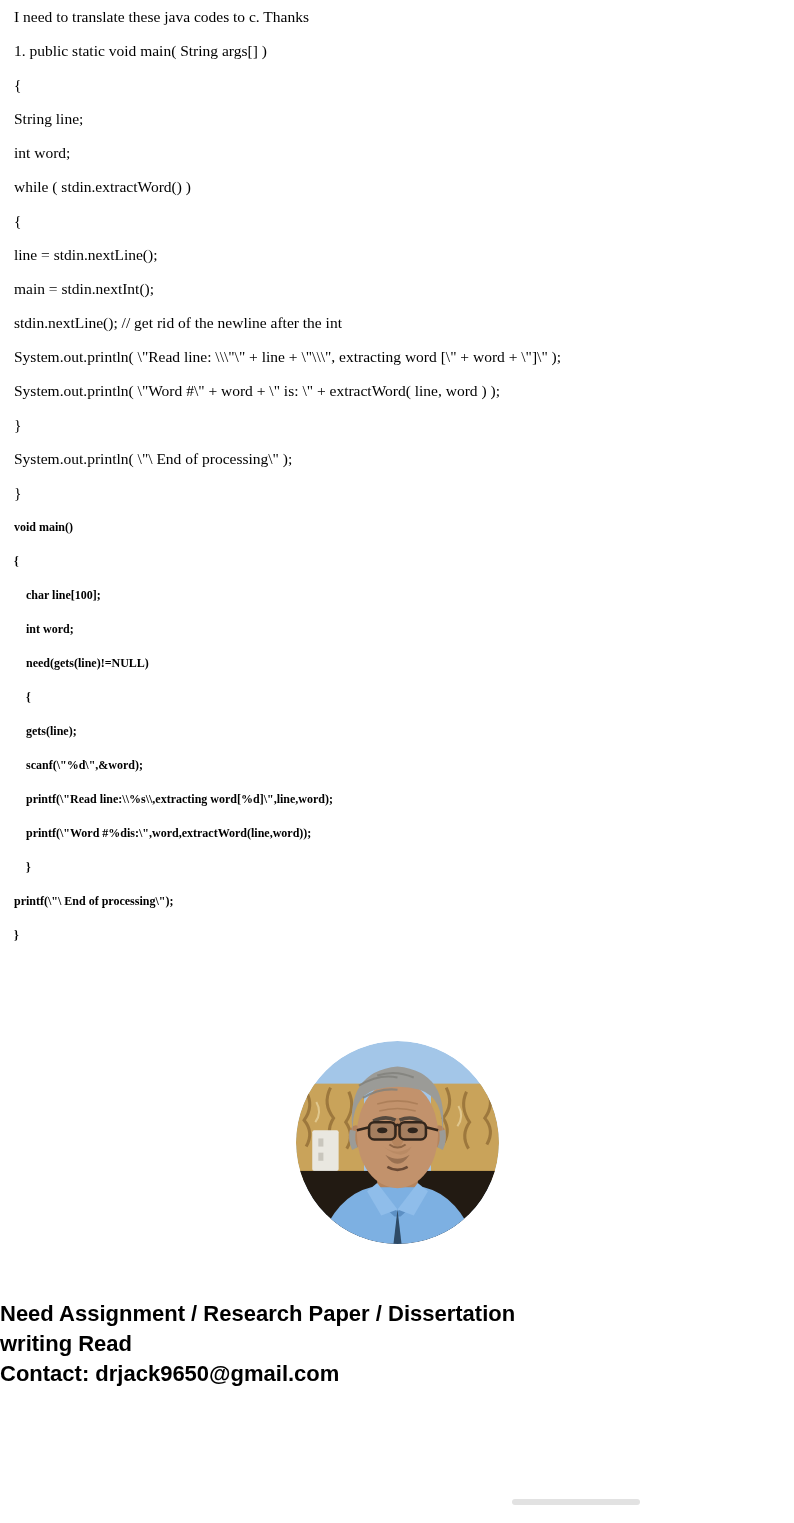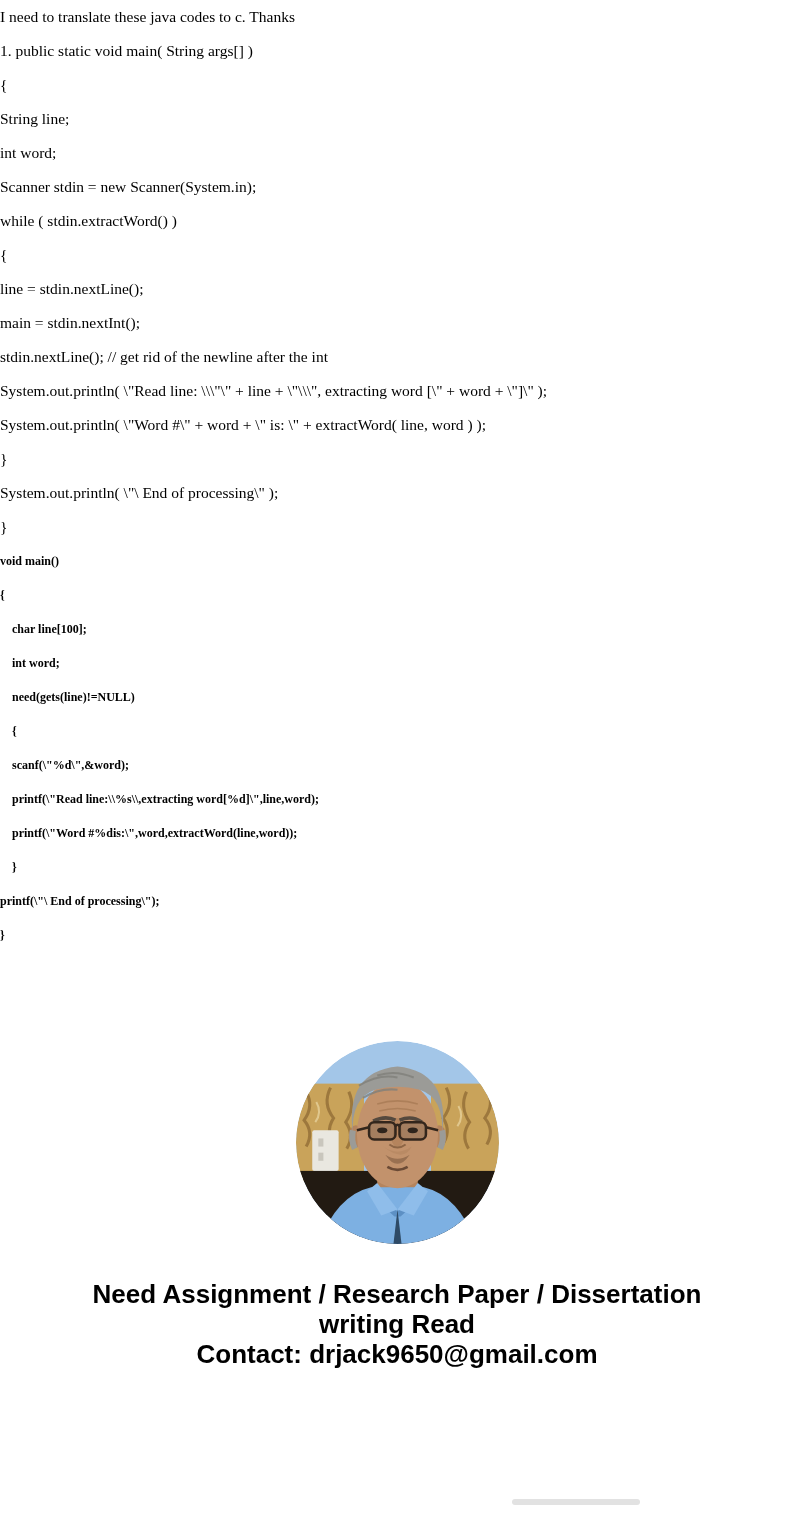--- a/index.html
+++ b/index.html
@@ -10,21 +10,21 @@
   }
   .page {
     position: relative;
     width: 794px;
     height: 1523px;
     background: #ffffff;
     overflow: hidden;
     font-family: "Liberation Serif", "DejaVu Serif", serif;
   }
   .text-col {
-    padding-left: 0;
+    padding-left: 14px;
     padding-right: 8px;
   }
   .q-line {
     font-size: 15.5px;
     line-height: 34px;
     white-space: pre;
     font-weight: normal;
   }
   .sol-heading {
     font-size: 17.5px;
@@ -46,25 +46,25 @@
     display: flex;
     justify-content: center;
   }
   .avatar-circle {
     width: 203px;
     height: 203px;
     border-radius: 50%;
     overflow: hidden;
   }
   .footer {
-    margin-top: 35px;
-    text-align: center;
+    margin-top: 55px;
+    text-align: left;
     font-family: "Liberation Sans", "DejaVu Sans", sans-serif;
     font-weight: bold;
-    font-size: 26px;
+    font-size: 22px;
     line-height: 30px;
     color: #000000;
   }
   .underline-artifact {
     position: absolute;
     left: 512px;
     top: 1499px;
     width: 128px;
     height: 6px;
     background: #e2e2e2;
@@ -74,39 +74,39 @@
 </head>
 <body>
 
 <div class="page">
   <div class="text-col">
     <div class="q-line">I need to translate these java codes to c. Thanks</div>
     <div class="q-line">1. public static void main( String args[] )</div>
     <div class="q-line">{</div>
     <div class="q-line">String line;</div>
     <div class="q-line">int word;</div>
-    <div class="q-line">Scanner stdin = new Scanner(System.in);</div>
     <div class="q-line">while ( stdin.extractWord() )</div>
     <div class="q-line">{</div>
     <div class="q-line">line = stdin.nextLine();</div>
     <div class="q-line">main = stdin.nextInt();</div>
     <div class="q-line">stdin.nextLine(); // get rid of the newline after the int</div>
     <div class="q-line">System.out.println( \"Read line: \\\"\" + line + \"\\\", extracting word [\" + word + \"]\" );</div>
     <div class="q-line">System.out.println( \"Word #\" + word + \" is: \" + extractWord( line, word ) );</div>
     <div class="q-line">}</div>
     <div class="q-line">System.out.println( \"\ End of processing\" );</div>
     <div class="q-line">}</div>
 
 
     <div class="sol-line">void main()</div>
     <div class="sol-line">{</div>
     <div class="sol-line indent">char line[100];</div>
     <div class="sol-line indent">int word;</div>
     <div class="sol-line indent">need(gets(line)!=NULL)</div>
     <div class="sol-line indent">{</div>
+    <div class="sol-line indent">gets(line);</div>
     <div class="sol-line indent">scanf(\"%d\",&amp;word);</div>
     <div class="sol-line indent">printf(\"Read line:\\%s\\,extracting word[%d]\",line,word);</div>
     <div class="sol-line indent">printf(\"Word #%dis:\",word,extractWord(line,word));</div>
     <div class="sol-line indent">}</div>
     <div class="sol-line">printf(\"\ End of processing\");</div>
     <div class="sol-line">}</div>
   </div>
 
   <div class="avatar-wrap">
     <div class="avatar-circle">

